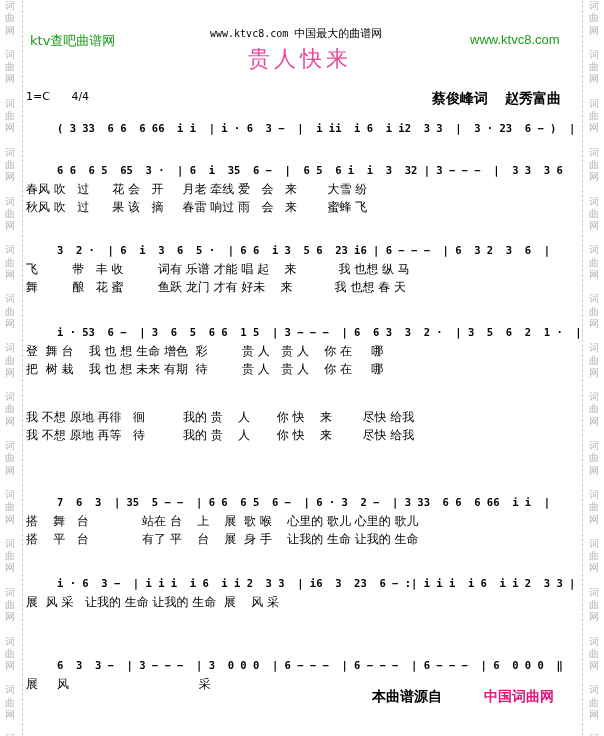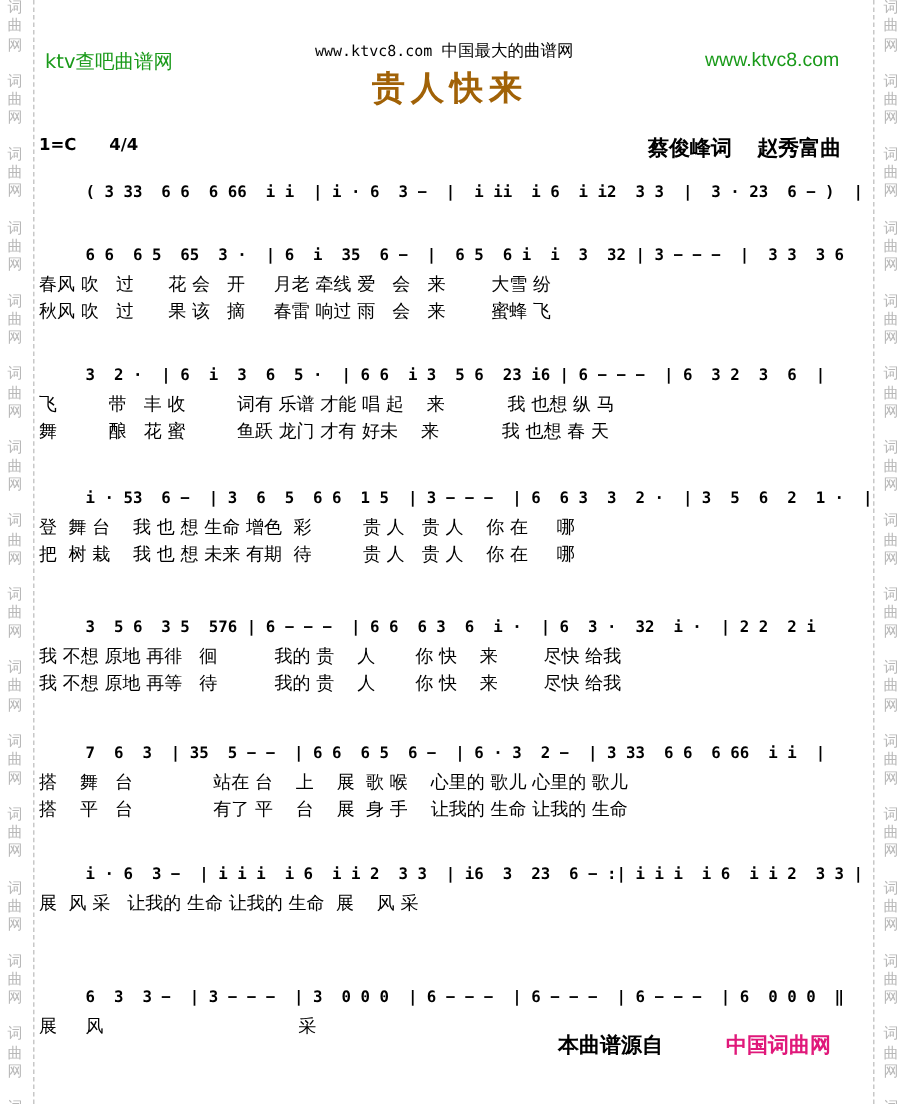--- a/index.html
+++ b/index.html
@@ -18,22 +18,22 @@
     .margin-col .wm { display: flex; flex-direction: column; align-items: center; margin-bottom: 12px; }
     .margin-col .wm span { height: 12.3px; }
     .vline { position: absolute; top: 0; height: 736px; border-left: 1px dashed #c8c8c8; }
     .vline.l { left: 22px; }
     .vline.r { left: 582px; }
 
     .header-left { position: absolute; left: 30px; top: 32px; font-size: 13px; color: #1a9a1a; }
     .header-right { position: absolute; left: 470px; top: 32px; font-size: 13px; color: #1a9a1a; font-family: "Liberation Sans", sans-serif; }
     .header-center { position: absolute; left: 210px; top: 26px; font-size: 10px; color: #000; font-family: "DejaVu Sans Mono", monospace; }
     .header-center .cn { font-family: Liberation Sans, sans-serif; font-size: 11px; }
-    .title { position: absolute; left: 248px; top: 44px; font-size: 22px; font-weight: bold; color: #a16207; letter-spacing: 4px; font-family: "DejaVu Serif", serif; }
-    .key { position: absolute; left: 26px; top: 90px; font-size: 11px; font-weight: bold; }
+    .title { position: absolute; left: 248px; top: 44px; font-size: 22px; font-weight: normal; color: #ec4899; letter-spacing: 4px; font-family: "DejaVu Serif", serif; }
+    .key { position: absolute; left: 26px; top: 90px; font-size: 11px; font-weight: normal; }
     .key span { margin-right: 18px; }
     .credits { position: absolute; left: 432px; top: 90px; font-size: 14px; font-weight: bold; }
     .credits span { margin-right: 12px; }
 
     .row { position: absolute; left: 26px; width: 540px; }
     .notes {
       font-family: "DejaVu Sans Mono", monospace; font-size: 10.5px; font-weight: bold;
       white-space: pre; height: 20px; line-height: 20px; position: relative; margin-left: 31px;
     }
     .lyric {
@@ -239,21 +239,20 @@
       <div class="notes">3  2 ·  | 6  i  3  6  5 ·  | 6 6  i 3  5 6  23 i6 | 6 − − −  | 6  3 2  3  6  |</div>
       <div class="lyric">飞         带   丰 收         词有 乐谱 才能 唱 起    来           我 也想 纵 马</div>
       <div class="lyric">舞         酿   花 蜜         鱼跃 龙门 才有 好未    来           我 也想 春 天</div>
     </div>
     <div class="row" style="top: 322px;">
       <div class="notes">i · 53  6 −  | 3  6  5  6 6  1 5  | 3 − − −  | 6  6 3  3  2 ·  | 3  5  6  2  1 ·  |</div>
       <div class="lyric">登  舞 台    我 也 想 生命 增色  彩         贵 人   贵 人    你 在     哪</div>
       <div class="lyric">把  树 栽    我 也 想 未来 有期  待         贵 人   贵 人    你 在     哪</div>
     </div>
     <div class="row" style="top: 408px;">
-      <div class="notes">3  5 6  3 5  576 | 6 − − −  | 6 6  6 3  6  i ·  | 6  3 ·  32  i ·  | 2 2  2 i</div>
       <div class="lyric">我 不想 原地 再徘   徊          我的 贵    人       你 快    来        尽快 给我</div>
       <div class="lyric">我 不想 原地 再等   待          我的 贵    人       你 快    来        尽快 给我</div>
     </div>
     <div class="row" style="top: 492px;">
       <div class="notes">7  6  3  | 35  5 − −  | 6 6  6 5  6 −  | 6 · 3  2 −  | 3 33  6 6  6 66  i i  |</div>
       <div class="lyric">搭    舞   台              站在 台    上    展  歌 喉    心里的 歌儿 心里的 歌儿</div>
       <div class="lyric">搭    平   台              有了 平    台    展  身 手    让我的 生命 让我的 生命</div>
     </div>
     <div class="row" style="top: 573px;">
       <div class="notes">i · 6  3 −  | i i i  i 6  i i 2  3 3  | i6  3  23  6 − :| i i i  i 6  i i 2  3 3 |</div>

